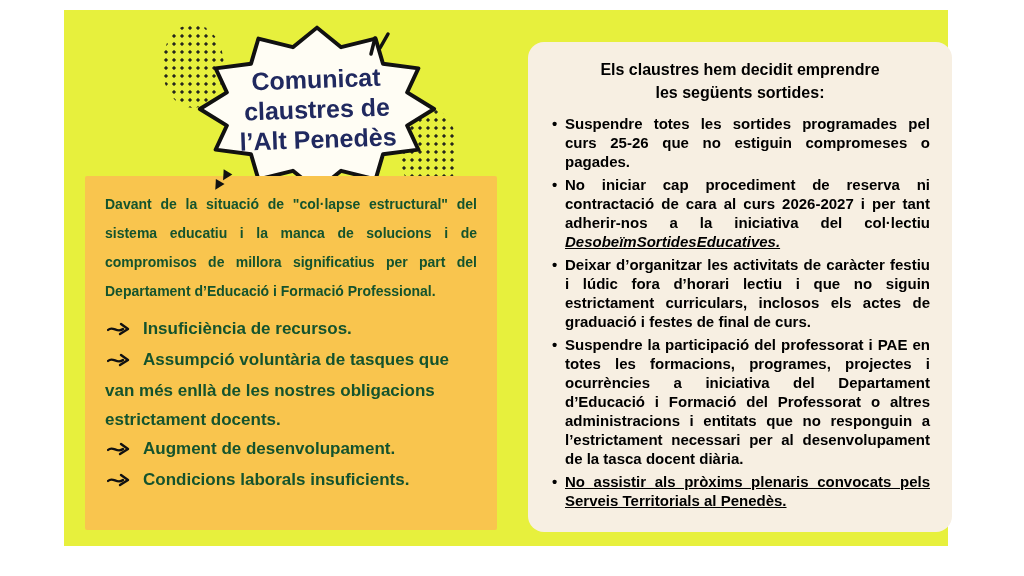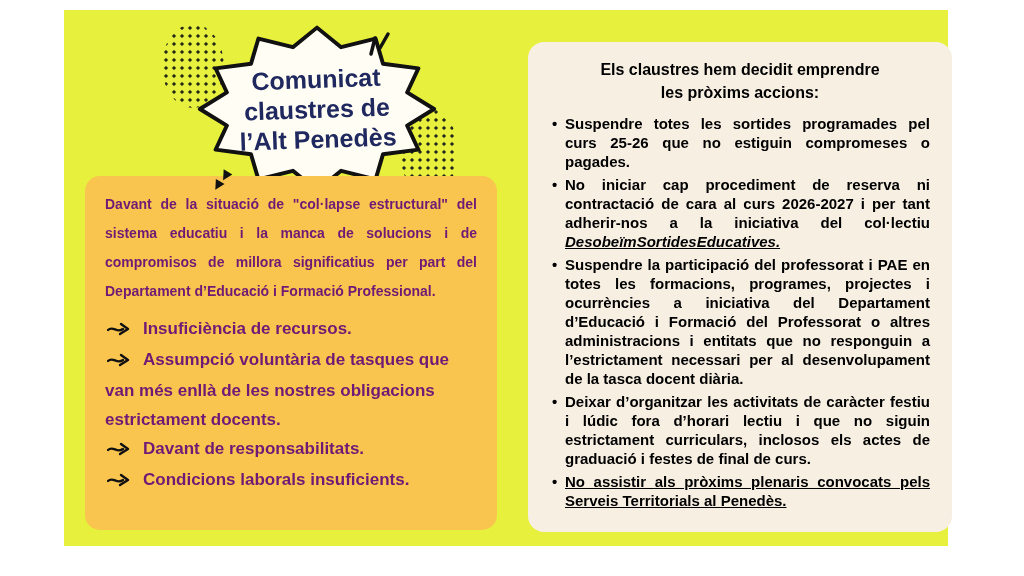--- a/index.html
+++ b/index.html
@@ -29,22 +29,22 @@
     transform:rotate(-2deg);
     color:#20295f;font-weight:bold;font-size:25px;line-height:30px;text-align:center;
     white-space:nowrap;
   }
   .spark{position:absolute;z-index:2;}
   .spark-top{left:300px;top:16px;}
   .spark-bottom{left:140px;top:158px;}
   
   .left-panel{
     position:absolute;left:21px;top:166px;width:412px;height:354px;
-    background:#f9c54e;border-radius:15px;box-sizing:border-box;
-    padding:14px 20px;color:#701a75;z-index:1;
+    background:#f9c54e;border-radius:2px;box-sizing:border-box;
+    padding:14px 20px;color:#14532d;z-index:1;
   }
   .intro{
     margin:0 0 8px 0;font-size:14px;font-weight:bold;line-height:29px;
     text-align:justify;
   }
   .l-item{font-size:17px;font-weight:bold;line-height:29px;}
   .arrow{display:inline-block;margin:0 10px 0 2px;vertical-align:-2px;}
   
   .right-panel{
     position:absolute;left:464px;top:32px;width:424px;height:490px;
@@ -104,38 +104,38 @@
       <div class="l-item">
         <span class="arrow"><svg width="26" height="14" viewBox="0 0 26 14" aria-hidden="true">
               <path d="M1 8 C6 3 10 12 16 7" fill="none" stroke="#111" stroke-width="2.4" stroke-linecap="round"></path>
               <path d="M14 2 L21 7 L13 12" fill="none" stroke="#111" stroke-width="2.4" stroke-linejoin="round" stroke-linecap="round"></path>
             </svg></span><span class="l-text">Assumpció voluntària de tasques que van més enllà de les nostres obligacions estrictament docents.</span>
       </div>
       <div class="l-item">
         <span class="arrow"><svg width="26" height="14" viewBox="0 0 26 14" aria-hidden="true">
               <path d="M1 8 C6 3 10 12 16 7" fill="none" stroke="#111" stroke-width="2.4" stroke-linecap="round"></path>
               <path d="M14 2 L21 7 L13 12" fill="none" stroke="#111" stroke-width="2.4" stroke-linejoin="round" stroke-linecap="round"></path>
-            </svg></span><span class="l-text">Davant de responsabilitats.</span>
+            </svg></span><span class="l-text">Augment de desenvolupament.</span>
       </div>
       <div class="l-item">
         <span class="arrow"><svg width="26" height="14" viewBox="0 0 26 14" aria-hidden="true">
               <path d="M1 8 C6 3 10 12 16 7" fill="none" stroke="#111" stroke-width="2.4" stroke-linecap="round"></path>
               <path d="M14 2 L21 7 L13 12" fill="none" stroke="#111" stroke-width="2.4" stroke-linejoin="round" stroke-linecap="round"></path>
             </svg></span><span class="l-text">Condicions laborals insuficients.</span>
       </div>
     </div>
 
     <div class="right-panel">
       <div class="r-head">
         <div>Els claustres hem decidit emprendre</div>
-        <div>les pròxims accions:</div>
+        <div>les següents sortides:</div>
       </div>
       <ul class="r-list">
         <li><span>Suspendre totes les sortides programades pel curs 25-26 que no estiguin compromeses o pagades.</span></li>
         <li><span>No iniciar cap procediment de reserva ni contractació de cara al curs 2026-2027 i per tant adherir-nos a la iniciativa del col·lectiu </span><span class="em">DesobeïmSortidesEducatives.</span></li>
+        <li><span>Deixar d’organitzar les activitats de caràcter festiu i lúdic fora d’horari lectiu i que no siguin estrictament curriculars, inclosos els actes de graduació i festes de final de curs.</span></li>
         <li><span>Suspendre la participació del professorat i PAE en totes les formacions, programes, projectes i ocurrències a iniciativa del Departament d’Educació i Formació del Professorat o altres administracions i entitats que no responguin a l’estrictament necessari per al desenvolupament de la tasca docent diària.</span></li>
-        <li><span>Deixar d’organitzar les activitats de caràcter festiu i lúdic fora d’horari lectiu i que no siguin estrictament curriculars, inclosos els actes de graduació i festes de final de curs.</span></li>
         <li><span>No assistir als pròxims plenaris convocats pels Serveis Territorials al Penedès.</span></li>
       </ul>
     </div>
 
   </div>
 </div>
 
 </body></html>

